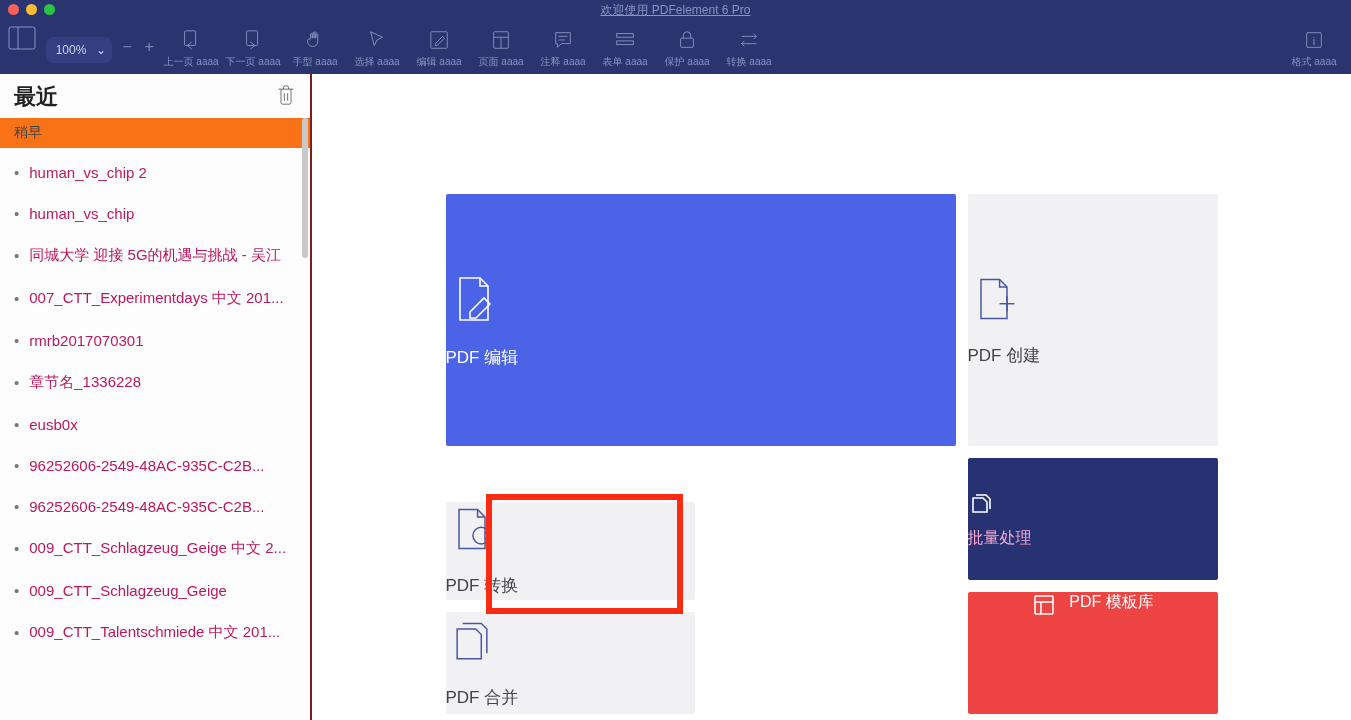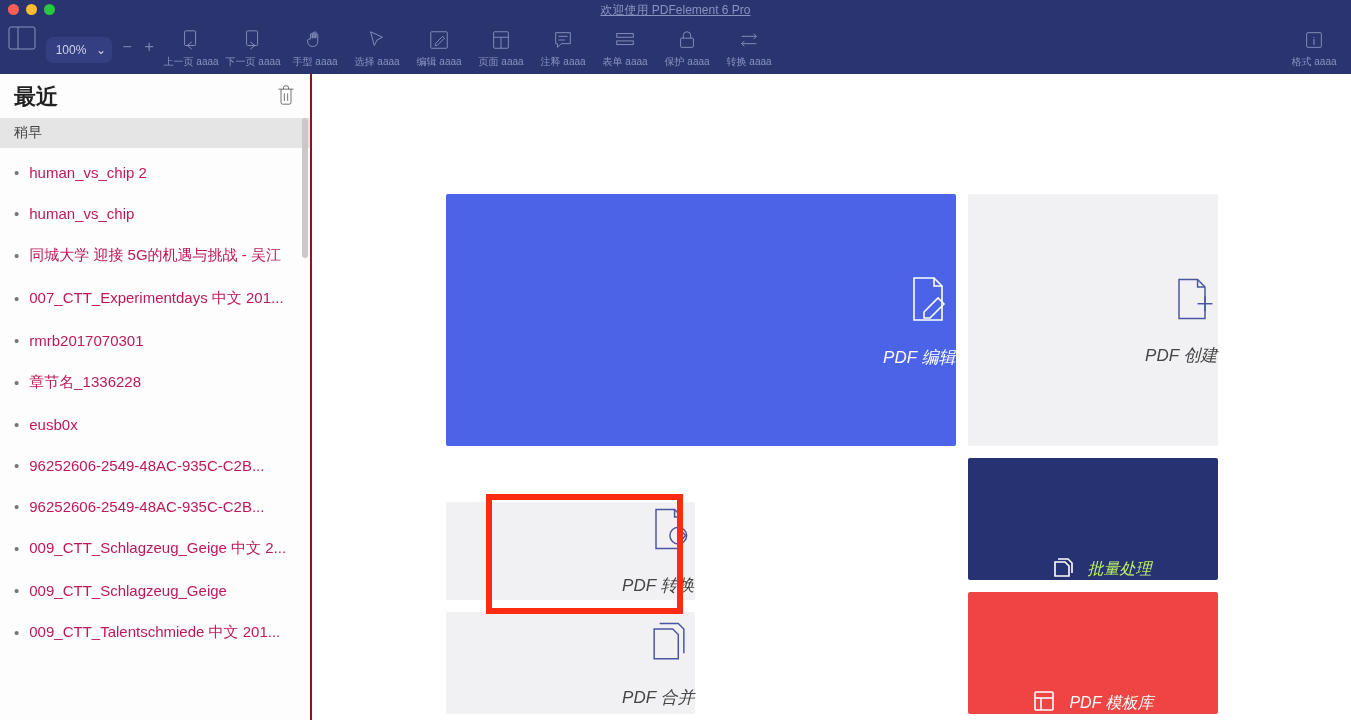--- a/index.html
+++ b/index.html
@@ -29,35 +29,35 @@
 .view-toggle svg { width: 28px; height: 24px; stroke: #8a92c0; fill: none; }
 
 
 .body { display: flex; height: calc(720px - 74px); }
 
 
 .sidebar { width: 312px; border-right: 2px solid #7f1d1d; display: flex; flex-direction: column; background: #fdfdfd; position: relative; }
 .sidebar-head { display: flex; align-items: center; justify-content: space-between; padding: 8px 14px 6px 14px; }
 .sidebar-title { font-size: 22px; font-weight: 600; color: #222; }
 .trash-btn svg { width: 20px; height: 22px; stroke: #555; fill: none; }
-.recent-group-label { font-size: 14px; color: #444; background: #e5e5e5; padding: 6px 14px; }
+.recent-group-label { font-size: 14px; color: #444; background: #f97316; padding: 6px 14px; }
 .recent-list { overflow: hidden; flex: 1; padding-top: 4px; }
 .recent-item { display: flex; align-items: center; padding: 12px 14px; font-size: 15px; color: #be185d; cursor: pointer; white-space: nowrap; overflow: hidden; text-overflow: ellipsis; }
 .recent-item::before { content: "•"; color: #777; margin-right: 10px; }
 .sidebar-scroll { position: absolute; right: 2px; top: 44px; width: 6px; height: 140px; background: #c9c9c9; border-radius: 3px; }
 
 
 .welcome { flex: 1; padding: 120px 0 0 0; display: flex; justify-content: center; background: #fff; overflow: hidden; }
 .tile-grid { display: grid; grid-template-columns: 510px 250px; grid-template-rows: 252px 122px 122px; gap: 12px; }
-.tile { display: flex; flex-direction: column; align-items: flex-end; justify-content: center; border-radius: 2px; cursor: pointer; font-style: italic; }
+.tile { display: flex; flex-direction: column; align-items: flex-start; justify-content: center; border-radius: 2px; cursor: pointer; }
 .tile-large { grid-column: 1; grid-row: 1; background: #4b63e6; color: #fff; }
-.tile-create { grid-column: 2; grid-row: 1; background: #f1f1f3; color: #444; padding-left: 36px; }
+.tile-create { grid-column: 2; grid-row: 1; background: #f1f1f3; color: #444; }
 .tile-merge { grid-column: 1 / span 1; grid-row: 2 / span 2; background: #f1f1f3; color: #444; }
 .tile-convert { background: #f1f1f3; color: #444; position: relative; margin-top: 44px; }
-.tile-batch { grid-column: 2; grid-row: 2; background: #263272; color: #bef264; flex-direction: row; gap: 12px; padding-left: 16px; }
+.tile-batch { grid-column: 2; grid-row: 2; background: #263272; color: #f9a8d4; flex-direction: column; gap: 12px; }
 .tile-template { grid-column: 2; grid-row: 3; background: #ef4444; color: #fff; flex-direction: row; gap: 12px; }
 .sub-row { grid-column: 1; grid-row: 2 / span 2; display: grid; grid-template-columns: 1fr 1fr; gap: 12px; }
 .tile-label { font-size: 17px; margin-top: 18px; }
 .tile-batch .tile-label, .tile-template .tile-label { margin-top: 0; font-size: 16px; font-weight: 500; }
 .tile svg { stroke-width: 1.6; fill: none; }
 .tile-large svg { width: 56px; height: 56px; stroke: #fff; }
 .tile-create svg { width: 52px; height: 52px; stroke: #4b56a3; }
 .tile-merge svg, .tile-convert svg { width: 52px; height: 52px; stroke: #4b56a3; }
 .tile-batch svg, .tile-template svg { width: 26px; height: 26px; stroke: #fff; }
 .highlight-box { position: absolute; border: 6px solid #ff2a12; left: 40px; top: -8px; right: 12px; bottom: -14px; pointer-events: none; }

